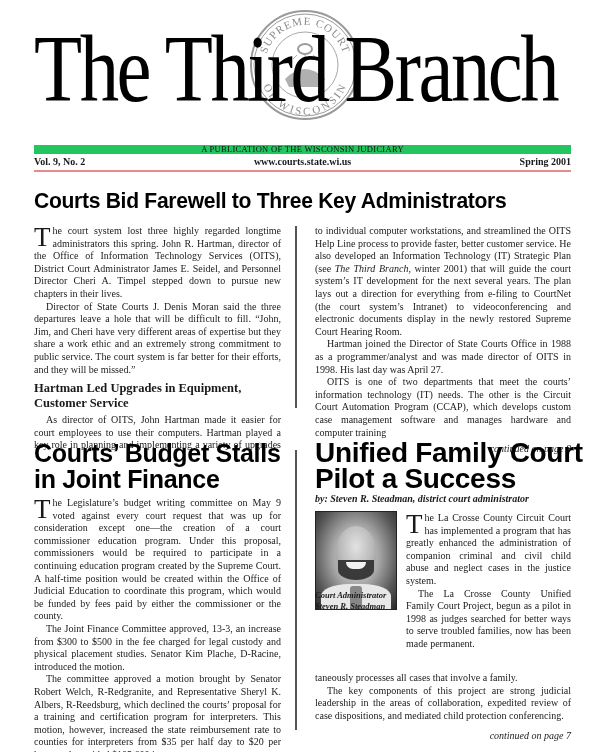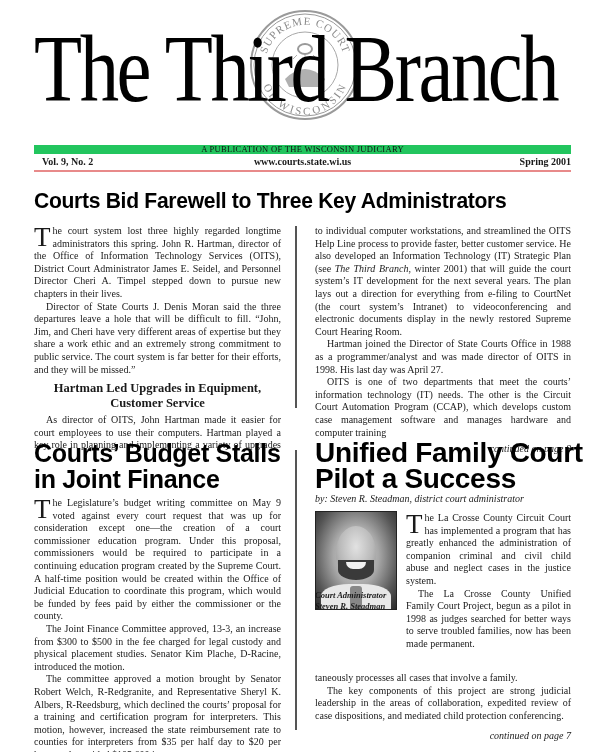--- a/index.html
+++ b/index.html
@@ -10,41 +10,41 @@
   .seal { position: absolute; left: 249px; top: 9px; width: 112px; height: 112px; }
   .mast-title { position: absolute; left: 34px; top: 14px; width: 545px; height: 110px;
                 font-family: "Liberation Serif", serif; font-size: 96px; line-height: 110px;
                 letter-spacing: -3px; color: #000; white-space: nowrap;
                 transform: scaleX(0.82); transform-origin: left center; }
   .redbar { position: absolute; left: 34px; top: 145px; width: 537px; height: 9px; background: #22c55e;
             color: #111; font-size: 8.5px; line-height: 9px; text-align: center; letter-spacing: 0.3px;
             font-family: "Liberation Serif", serif; }
   .meta-row { position: absolute; left: 34px; top: 155px; width: 537px; height: 14px;
               font-size: 10px; font-weight: bold; line-height: 14px; }
-  .meta-row .vol { position: absolute; left: 8px; }
+  .meta-row .vol { position: absolute; left: 0; }
   .meta-row .url { position: absolute; left: 0; right: 0; text-align: center; }
   .meta-row .date { position: absolute; right: 0; }
   .pinkrule { position: absolute; left: 34px; top: 170px; width: 537px; height: 2px; background: #e88a8a; }
 
   
   .hl { position: absolute; font-family: "Liberation Sans", "DejaVu Sans", sans-serif; font-weight: bold;
         color: #000; letter-spacing: -0.3px; }
   .hl-main { left: 34px; top: 188px; font-size: 21.5px; line-height: 26px; white-space: nowrap;
              transform: scaleX(0.98); transform-origin: left; }
   .hl-budget { left: 34px; top: 440px; width: 265px; font-size: 25px; line-height: 26px; }
   .hl-family { left: 315px; top: 440px; width: 270px; font-size: 28px; line-height: 26px; }
 
-  .byline { position: absolute; left: 315px; top: 493px; font-size: 10px; font-style: italic; font-weight: normal; }
+  .byline { position: absolute; left: 315px; top: 493px; font-size: 10px; font-style: italic; font-weight: bold; }
 
   
   .col { position: absolute; font-size: 10px; line-height: 12.6px; text-align: justify; }
   .col p { margin: 0; text-indent: 12px; }
   .col p.first { text-indent: 0; }
   .dropcap { float: left; font-size: 27px; line-height: 22px; margin: 1px 2px 0 0; font-family: "Liberation Serif", serif; }
-  .subhead { font-size: 12.5px; font-weight: bold; line-height: 15px; margin: 5px 0 3px 0; text-align: center; text-indent: 0; }
+  .subhead { font-size: 12.5px; font-weight: bold; line-height: 15px; margin: 5px 0 3px 0; text-align: left; text-indent: 0; }
   .cont { text-align: right; font-style: italic; font-size: 10px; margin-top: 4px; }
 
   .col-a { left: 34px; top: 225px; width: 247px; }
   .col-b { left: 315px; top: 225px; width: 256px; }
   .col-c { left: 34px; top: 497px; width: 247px; }
   .col-d-top { left: 406px; top: 512px; width: 165px; }
   .col-d-bottom { left: 315px; top: 672px; width: 256px; }
 
   .vrule { position: absolute; width: 2px; background: #555; }
   .vrule-1 { left: 295px; top: 226px; height: 182px; }

